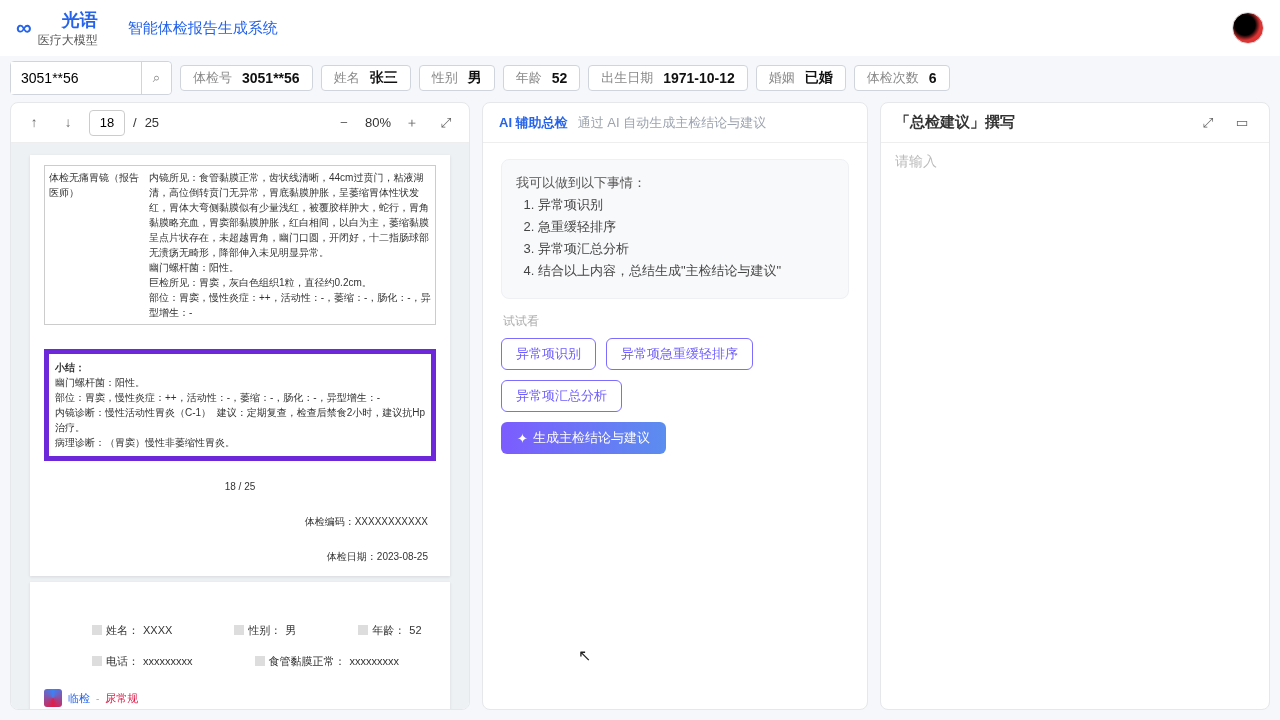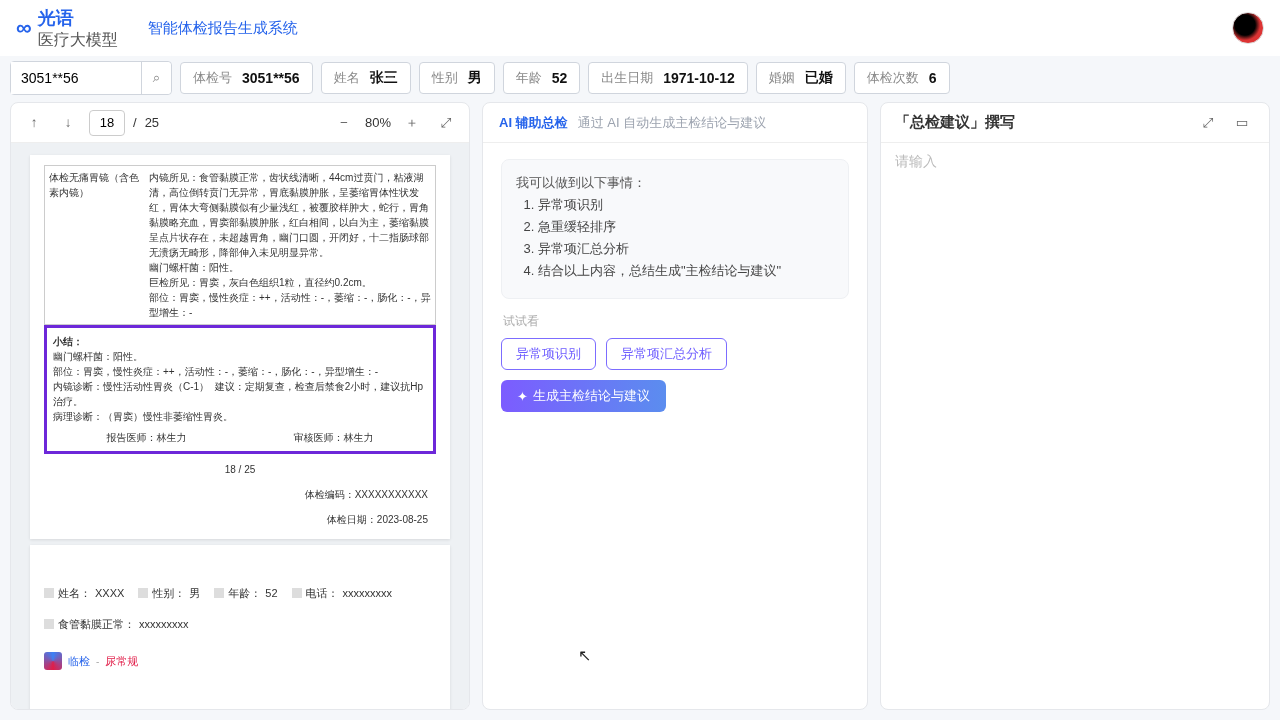--- a/index.html
+++ b/index.html
@@ -1,52 +1,52 @@
 <!DOCTYPE html>
 <html><head>
 <meta charset="utf-8">
 <style>
 * { box-sizing: border-box; margin: 0; padding: 0; }
 body { font-family: -apple-system, "PingFang SC", "Microsoft YaHei", sans-serif; background: #f5f7fa; width: 1280px; height: 720px; overflow: hidden; font-size: 13px; color: #333; }
 .header { height: 56px; display: flex; align-items: center; padding: 0 16px; background: #fff; }
 .logo-wrap { display: flex; align-items: center; gap: 6px; margin-right: 20px; }
 .logo-icon { color: #2563eb; font-size: 22px; font-weight: bold; }
-.logo-text { font-size: 18px; font-weight: 600; color: #2563eb; }
-.logo-sub { font-size: 16px; color: #555; }
+.logo-text { font-size: 18px; font-weight: 600; color: #2563eb; text-align: right; }
+.logo-sub { font-size: 12px; color: #555; }
 .page-title { color: #2563eb; font-size: 15px; margin-left: 10px; }
 .avatar { margin-left: auto; width: 32px; height: 32px; border-radius: 50%; background: radial-gradient(circle at 40% 40%, #000 40%, #d33 60%); border: 1px solid #ddd; }
 .info-bar { height: 44px; display: flex; align-items: center; padding: 0 10px; gap: 8px; }
 .search-wrap { display: flex; align-items: center; border: 1px solid #d0d5dd; border-radius: 4px; background: #fff; height: 34px; }
 .search-input { border: none; padding: 0 10px; height: 32px; width: 130px; outline: none; font-size: 14px; }
 .search-btn { width: 30px; height: 32px; border: none; border-left: 1px solid #d0d5dd; background: #fff; color: #888; cursor: pointer; border-radius: 0 4px 4px 0; }
-.pill { display: flex; align-items: center; background: #fff; border: 1px solid #d0d5dd; border-radius: 4px; height: 32px; padding: 0 12px; gap: 10px; }
+.pill { display: flex; align-items: center; background: #fff; border: 1px solid #d0d5dd; border-radius: 4px; height: 26px; padding: 0 12px; gap: 10px; }
 .pill .lbl { color: #888; font-size: 13px; }
 .pill .val { color: #111; font-weight: 600; font-size: 14px; }
 .main { display: flex; gap: 12px; padding: 2px 10px 10px 10px; height: calc(720px - 100px); }
 .panel { background: #fff; border-radius: 8px; border: 1px solid #e5e7eb; display: flex; flex-direction: column; overflow: hidden; }
 .doc-panel { width: 460px; }
 .ai-panel { flex: 1; }
 .editor-panel { width: 390px; }
 .doc-toolbar { height: 40px; display: flex; align-items: center; padding: 0 10px; gap: 8px; border-bottom: 1px solid #eee; }
 .tb-btn { width: 26px; height: 26px; border: none; background: transparent; color: #666; cursor: pointer; border-radius: 4px; display:flex;align-items:center;justify-content:center; }
 .page-input { width: 36px; height: 26px; border: 1px solid #ccc; border-radius: 4px; text-align: center; font-size: 13px; }
 .zoom-text { font-size: 13px; color: #333; }
 .spacer { flex: 1; }
 .doc-scroll { flex: 1; overflow-y: auto; background: #eef1f4; padding: 6px; }
 .doc-page { background: #fff; margin: 6px auto; padding: 10px 14px; box-shadow: 0 1px 3px rgba(0,0,0,0.1); font-size: 10px; line-height: 1.5; }
 .doc-page.p1 { width: 420px; }
 .doc-page.p2 { width: 420px; min-height: 420px; }
 .endoscopy-row { display: flex; gap: 10px; border: 1px solid #ccc; padding: 4px; }
 .endo-left { width: 90px; font-size: 10px; }
 .endo-right { flex: 1; font-size: 10px; }
-.summary-sec { margin-top: 0; border: 3px solid #6d28d9; padding: 6px; }
+.summary-sec { margin-top: 24px; border: 5px solid #6d28d9; padding: 6px; }
 .sign-row { display: flex; justify-content: space-around; margin-top: 6px; font-size: 10px; }
-.foot-row { display: flex; justify-content: space-between; font-size: 10px; margin-top: 6px; padding: 2px 8px;}
+.foot-row { display: flex; justify-content: space-between; font-size: 10px; margin-top: 16px; padding: 2px 8px;}
 .meta-row { display: flex; gap: 14px; font-size: 11px; margin: 30px 0 20px 0; flex-wrap: wrap; }
-.meta-item { display: flex; align-items: center; gap: 4px; }
+.meta-item { display: flex; align-items: center; gap: 4px; margin-left: 48px; }
 .meta-chk { width: 10px; height: 10px; background: #ddd; }
 .section-chip { display: inline-flex; align-items: center; background: #1e5bd6; color: #fff; height: 34px; border-radius: 4px; overflow: hidden; }
 .section-chip .num { padding: 0 14px; font-size: 15px; font-weight: 600; }
 .section-chip .txt { padding: 0 22px 0 14px; font-size: 14px; }
 .sub-hdr { display: flex; align-items: center; gap: 6px; margin: 16px 0 8px 0; }
 .sub-logo { width: 18px; height: 18px; border-radius: 3px; background: conic-gradient(#3b82f6,#e11d48,#3b82f6); }
 .sub-cat { color: #2563eb; font-size: 11px; }
 .sub-sep { color: #aaa; }
 .sub-name { color: #e11d48; font-size: 11px; }
 .ai-header { height: 40px; display: flex; align-items: center; padding: 0 16px; gap: 10px; border-bottom: 1px solid #eee; }
@@ -140,36 +140,32 @@
       <button class="tb-btn">
           <span>＋</span>
         </button>
       <button class="tb-btn">
           <span>⤢</span>
         </button>
     </div>
     <div class="doc-scroll">
       <div class="doc-page p1">
         <div class="endoscopy-row">
-          <div class="endo-left">体检无痛胃镜（含色素内镜）</div>
+          <div class="endo-left">体检无痛胃镜（报告医师）</div>
           <div class="endo-right" style="white-space:pre-wrap">内镜所见：食管黏膜正常，齿状线清晰，44cm过贲门，粘液湖清，高位倒转贲门无异常，胃底黏膜肿胀，呈萎缩胃体性状发红，胃体大弯侧黏膜似有少量浅红，被覆胶样肿大，蛇行，胃角黏膜略充血，胃窦部黏膜肿胀，红白相间，以白为主，萎缩黏膜呈点片状存在，未超越胃角，幽门口圆，开闭好，十二指肠球部无溃疡无畸形，降部伸入未见明显异常。
 幽门螺杆菌：阳性。
 巨检所见：胃窦，灰白色组织1粒，直径约0.2cm。
 部位：胃窦，慢性炎症：++，活动性：-，萎缩：-，肠化：-，异型增生：-</div>
         </div>
         <div class="summary-sec">
           <div style="font-weight:bold">小结：</div>
           <div style="white-space:pre-wrap">幽门螺杆菌：阳性。
 部位：胃窦，慢性炎症：++，活动性：-，萎缩：-，肠化：-，异型增生：-
 内镜诊断：慢性活动性胃炎（C-1）  建议：定期复查，检查后禁食2小时，建议抗Hp治疗。
 病理诊断：（胃窦）慢性非萎缩性胃炎。</div>
-          <div class="sign-row">
-            <span><span>报告医师：</span><span>林生力</span></span>
-            <span><span>审核医师：</span><span>林生力</span></span>
-          </div>
         </div>
         <div class="foot-row">
           <span style="margin:0 auto">18 / 25</span>
         </div>
         <div class="foot-row">
           <span></span>
           <span><span>体检编码：</span><span>XXXXXXXXXXX</span></span>
         </div>
         <div class="foot-row">
           <span></span>
@@ -227,20 +223,21 @@
         <ol class="ai-list" id="ai-list">
             <li>异常项识别</li>
             <li>急重缓轻排序</li>
             <li>异常项汇总分析</li>
             <li>结合以上内容，总结生成"主检结论与建议"</li>
           </ol>
       </div>
       <div class="try-label">试试看</div>
       <div class="chip-row" id="chip-row">
           <button class="chip-outline">异常项识别</button>
+          <button class="chip-outline">异常项急重缓轻排序</button>
           <button class="chip-outline">异常项汇总分析</button>
         </div>
       <div class="chip-row" style="margin-top:10px">
         <button class="chip-solid">
           <span>✦</span>
           <span>生成主检结论与建议</span>
         </button>
       </div>
     </div>
   </div>

